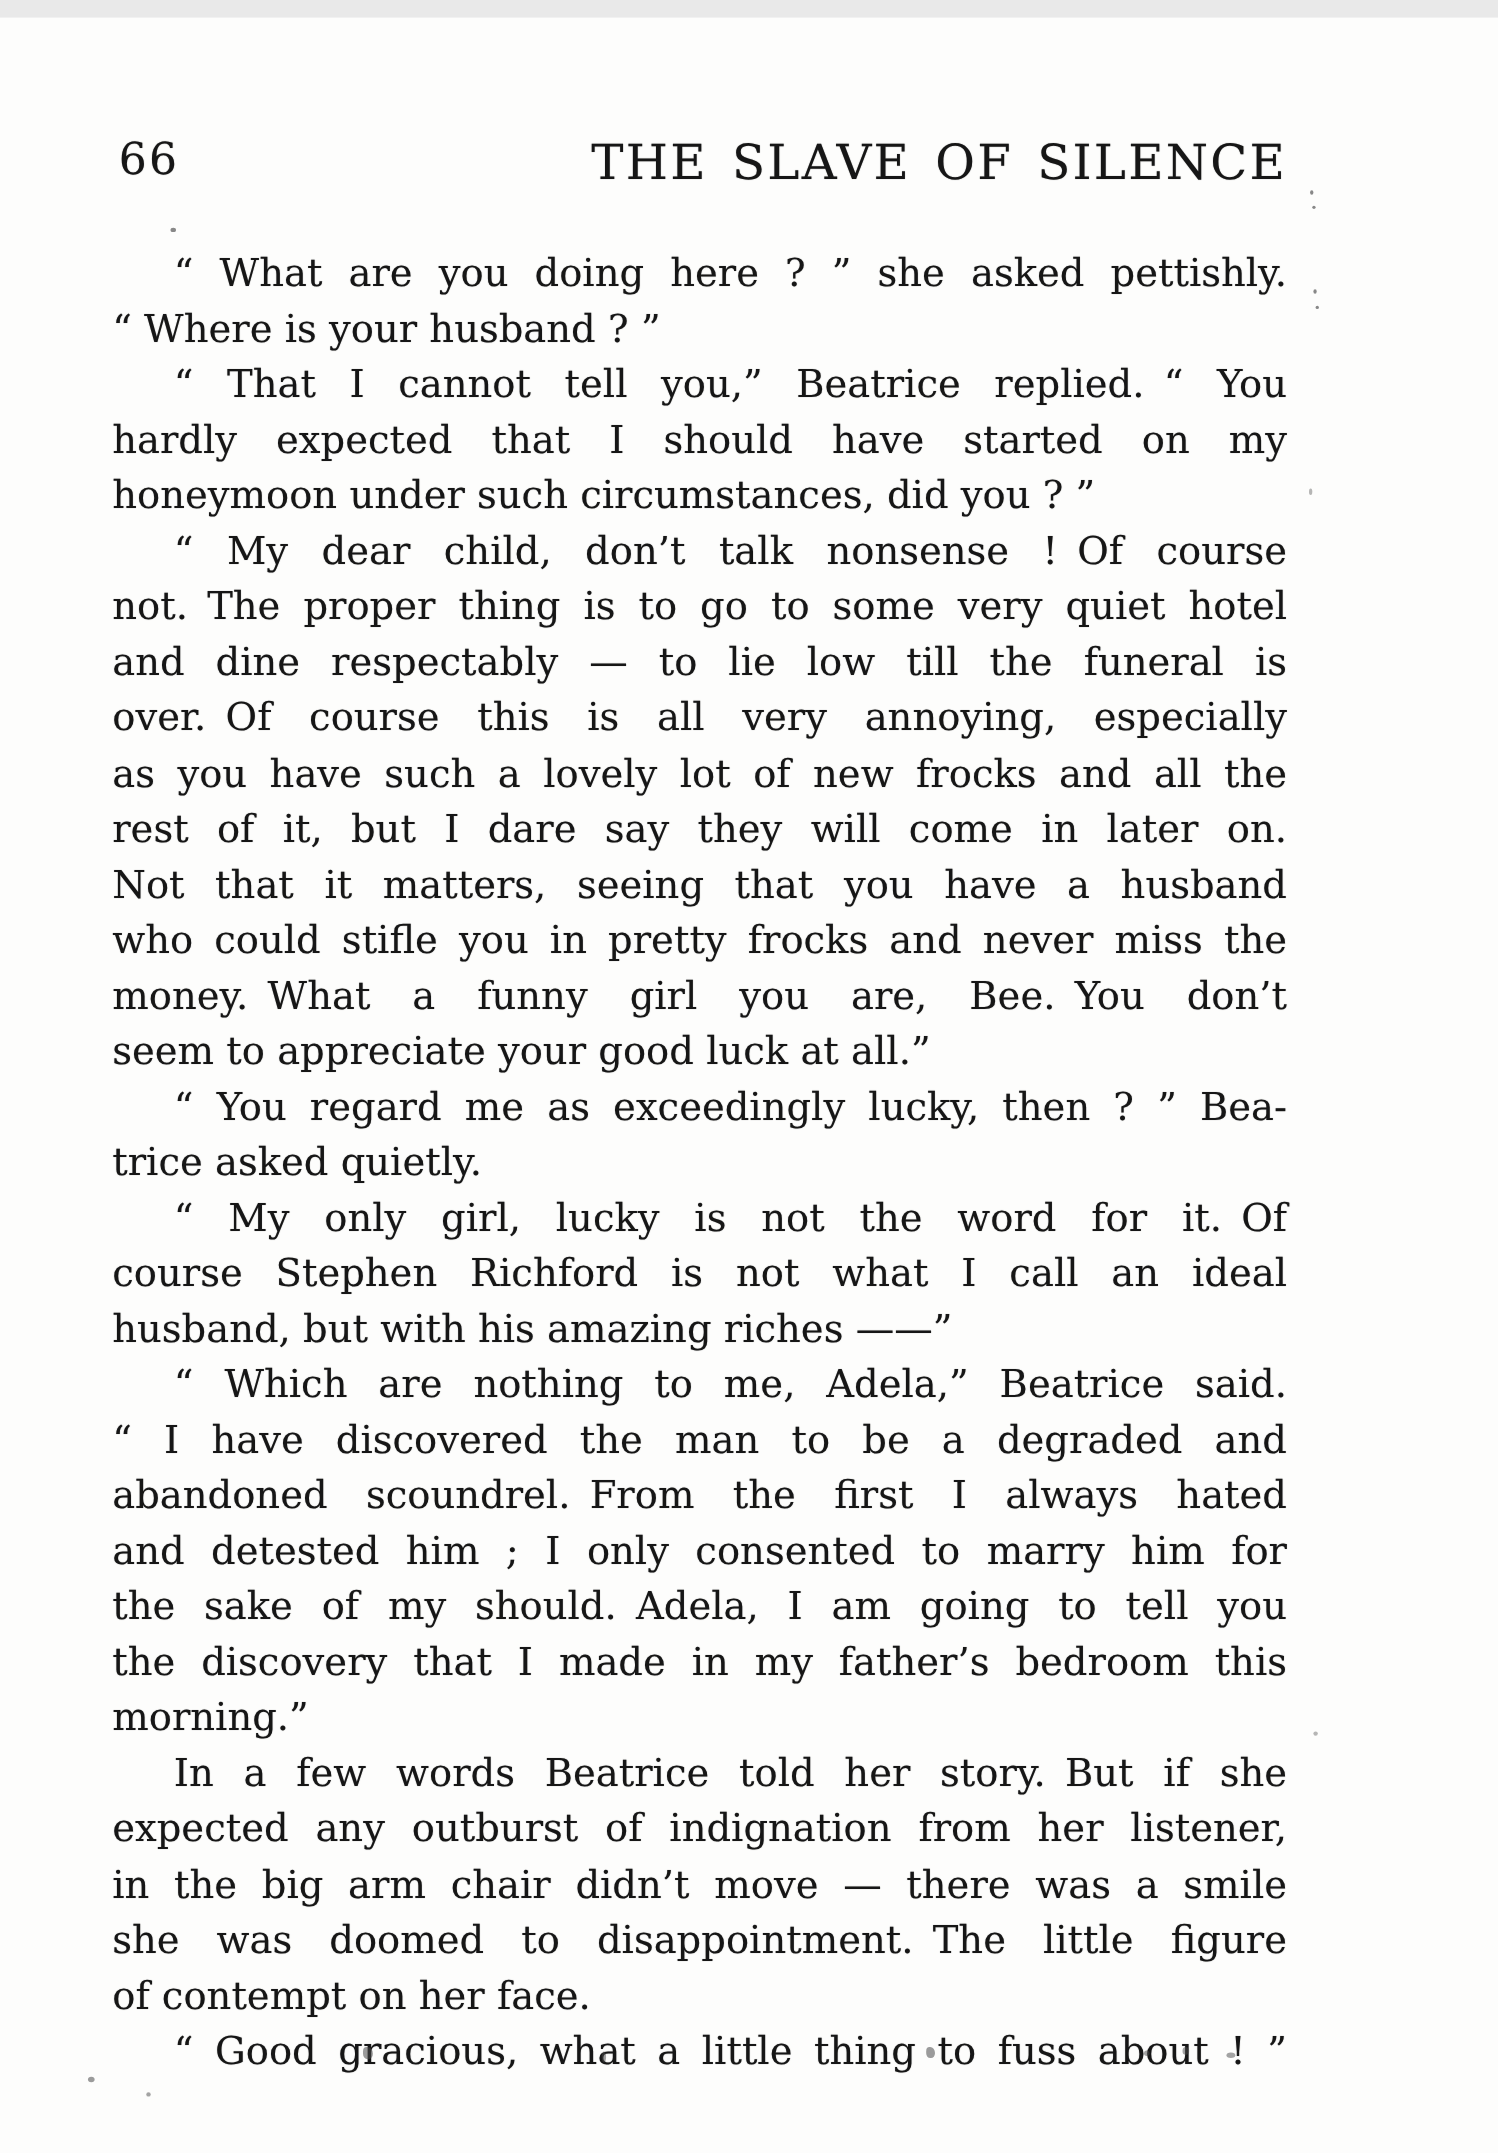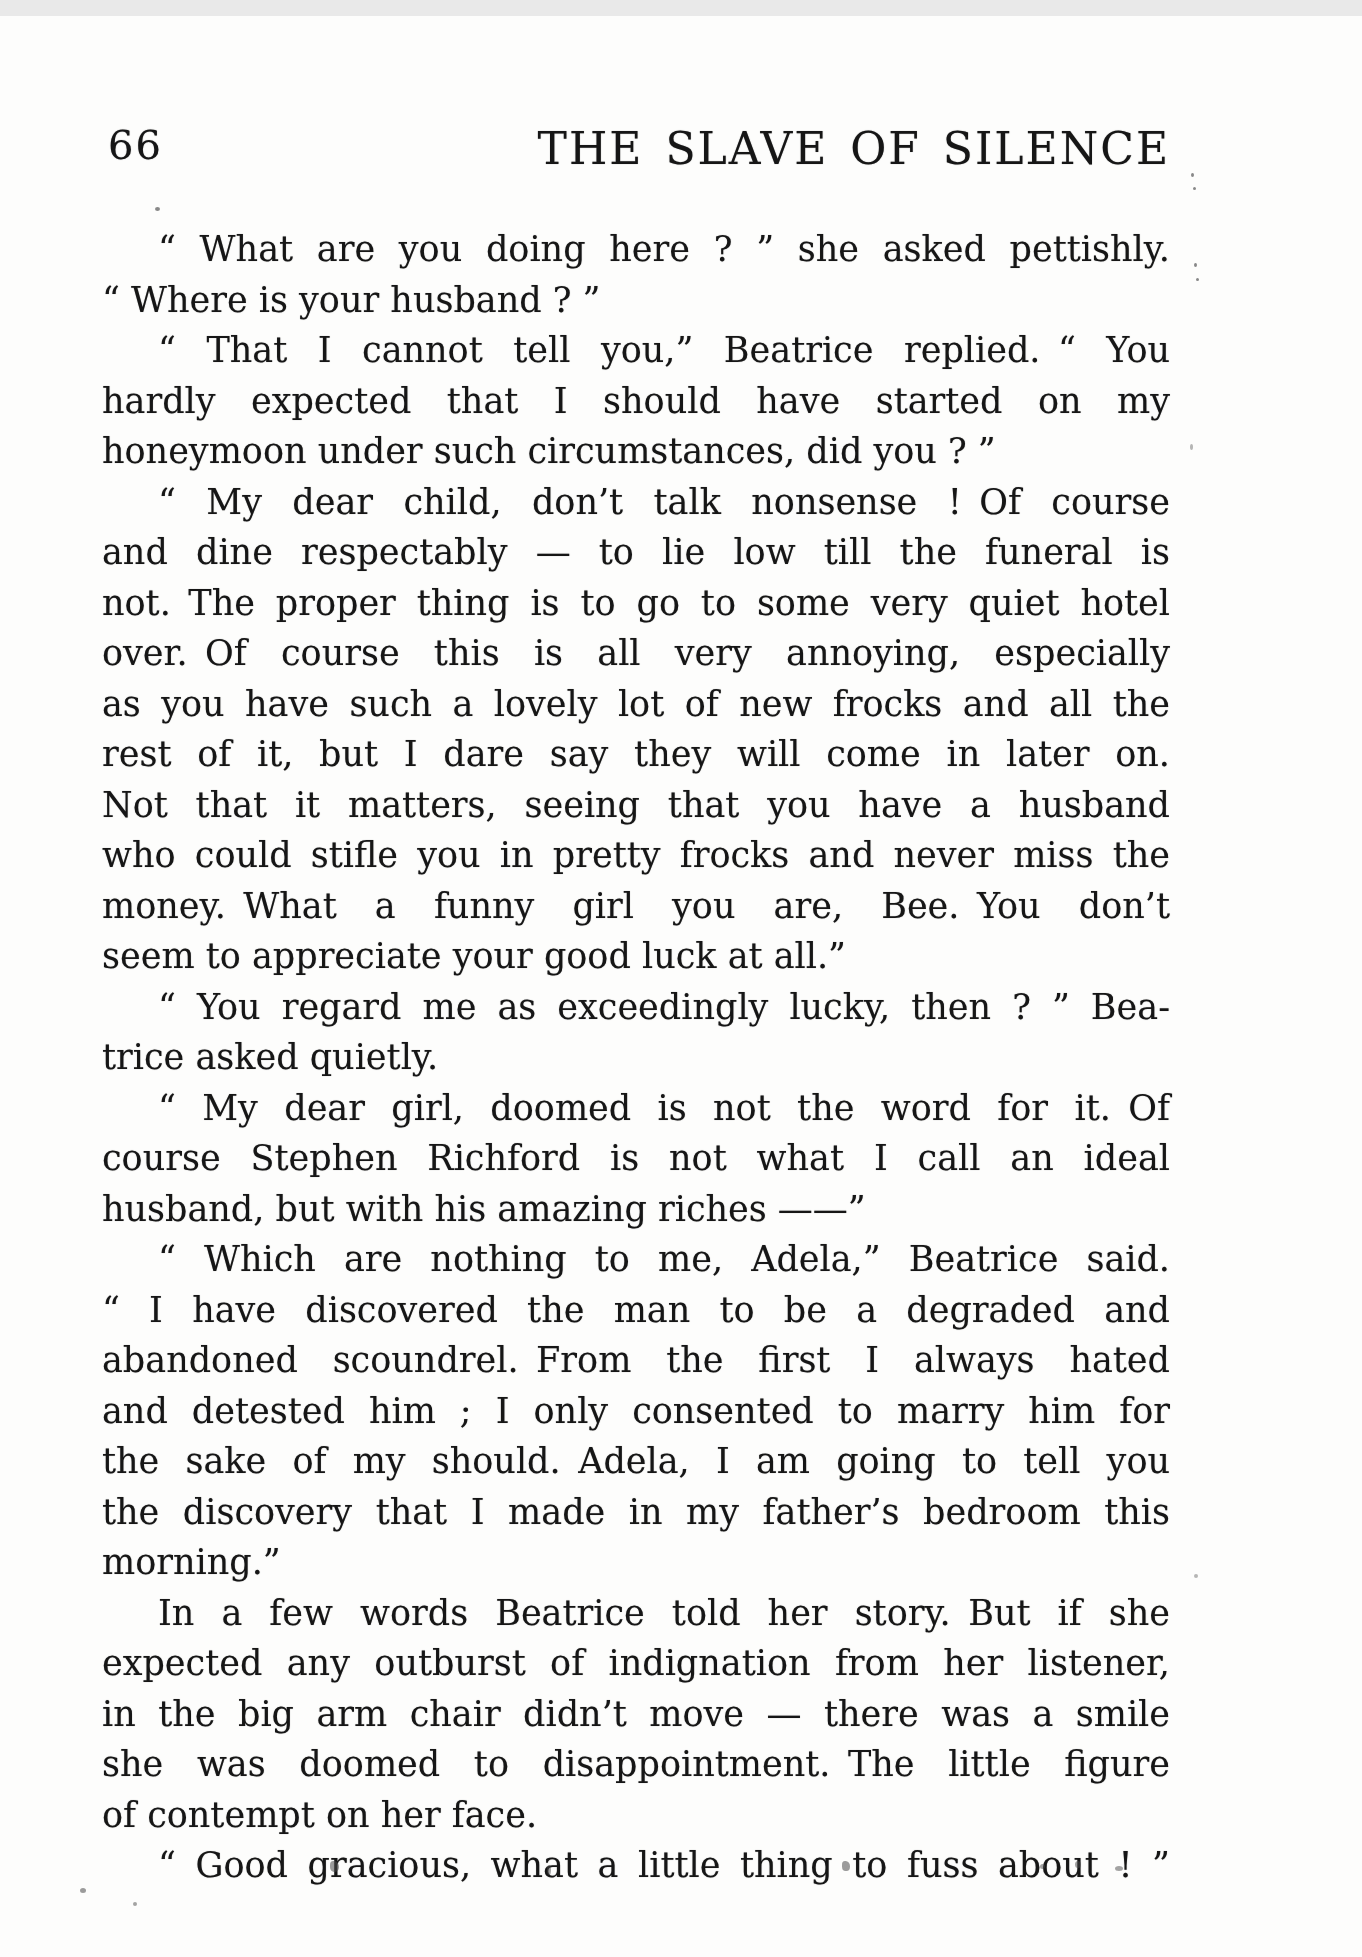--- a/index.html
+++ b/index.html
@@ -71,32 +71,32 @@
     <span class="booktitle">THE SLAVE OF SILENCE</span>
   </header>
 
   <main class="textblock">
     <div class="line ind j">“ What are you doing here ? ” she asked pettishly.</div>
     <div class="line">“ Where is your husband ? ”</div>
     <div class="line ind j">“ That I cannot tell you,” Beatrice replied. “ You</div>
     <div class="line j">hardly expected that I should have started on my</div>
     <div class="line">honeymoon under such circumstances, did you ? ”</div>
     <div class="line ind j">“ My dear child, don’t talk nonsense ! Of course</div>
+    <div class="line j">not. The proper thing is to go to some very quiet hotel</div>
     <div class="line j">and dine respectably — to lie low till the funeral is</div>
-    <div class="line j">not. The proper thing is to go to some very quiet hotel</div>
     <div class="line j">over. Of course this is all very annoying, especially</div>
     <div class="line j">as you have such a lovely lot of new frocks and all the</div>
     <div class="line j">rest of it, but I dare say they will come in later on.</div>
     <div class="line j">Not that it matters, seeing that you have a husband</div>
     <div class="line j">who could stifle you in pretty frocks and never miss the</div>
     <div class="line j">money. What a funny girl you are, Bee. You don’t</div>
     <div class="line">seem to appreciate your good luck at all.”</div>
     <div class="line ind j">“ You regard me as exceedingly lucky, then ? ” Bea-</div>
     <div class="line">trice asked quietly.</div>
-    <div class="line ind j">“ My dear girl, doomed is not the word for it. Of</div>
+    <div class="line ind j">“ My only girl, lucky is not the word for it. Of</div>
     <div class="line j">course Stephen Richford is not what I call an ideal</div>
     <div class="line">husband, but with his amazing riches ——”</div>
     <div class="line ind j">“ Which are nothing to me, Adela,” Beatrice said.</div>
     <div class="line j">“ I have discovered the man to be a degraded and</div>
     <div class="line j">abandoned scoundrel. From the first I always hated</div>
     <div class="line j">and detested him ; I only consented to marry him for</div>
     <div class="line j">the sake of my should. Adela, I am going to tell you</div>
     <div class="line j">the discovery that I made in my father’s bedroom this</div>
     <div class="line">morning.”</div>
     <div class="line ind j">In a few words Beatrice told her story. But if she</div>

